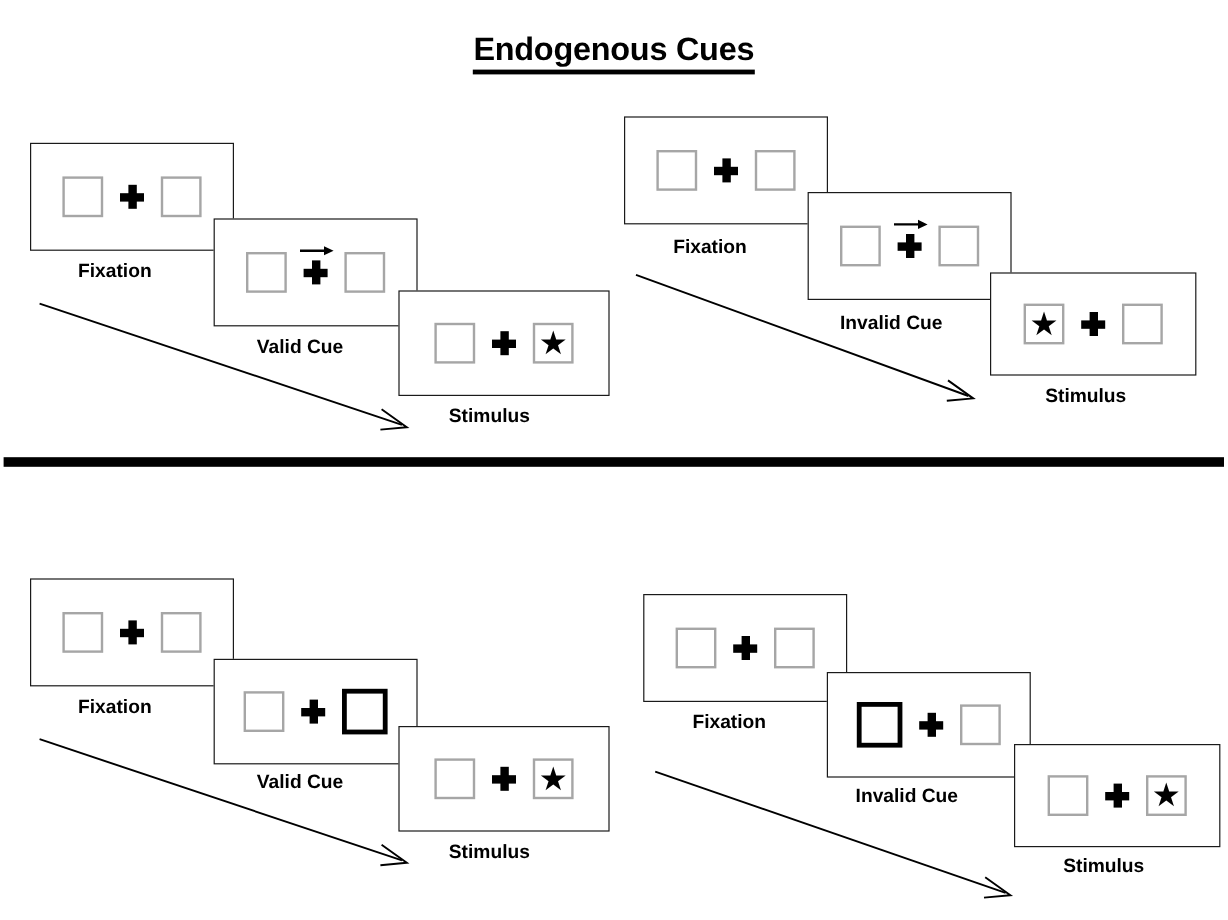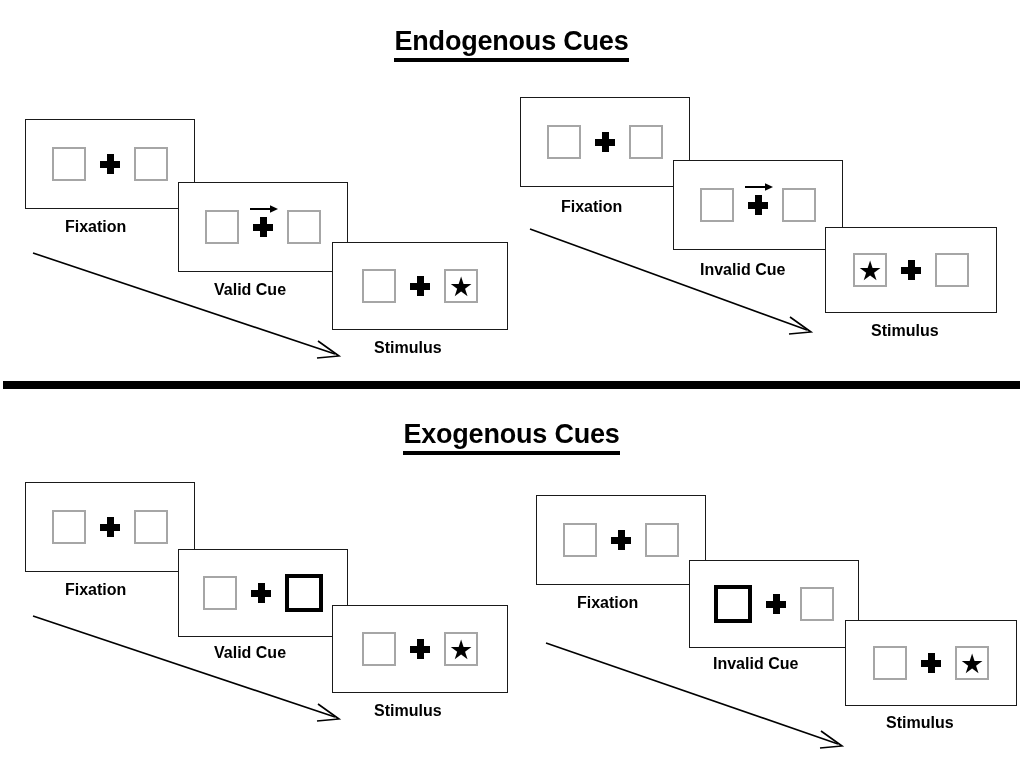--- a/index.html
+++ b/index.html
@@ -227,23 +227,20 @@
   </div>
   <div class="stage-label" style="left:871px; top:322px;">Stimulus</div>
 
   <svg class="flow-arrow" style="left:527px; top:224px;" width="295" height="118" viewBox="0 0 295 118">
     <line x1="3" y1="5" x2="280" y2="106" stroke="#000" stroke-width="1.6"></line>
     <polyline points="263,93 284,108 262,110" fill="none" stroke="#000" stroke-width="1.6"></polyline>
   </svg>
 
   <div class="divider" style="left:3px; top:381px; width:1017px; height:8px;"></div>
 
-  <div class="section-title" style="left:0px; top:419px;">
-    <span class="u">Exogenous Cues</span>
-  </div>
 
   <div class="panel" style="left:25px; top:482px; width:170px; height:90px;">
     <div class="panel-inner">
       <div class="sq" style="width: 34px; height: 34px; border-color: rgb(166, 166, 166);"></div>
       <div class="gap" style="width:14px;"></div>
       <div class="plus" style="width:20px;height:20px;">
           <span style="position: absolute; background: rgb(0, 0, 0); left: 7px; top: 0px; width: 7px; height: 20px;"></span>
           <span style="position: absolute; background: rgb(0, 0, 0); top: 7px; left: 0px; width: 20px; height: 7px;"></span>
         </div>
       <div class="gap" style="width:14px;"></div>

